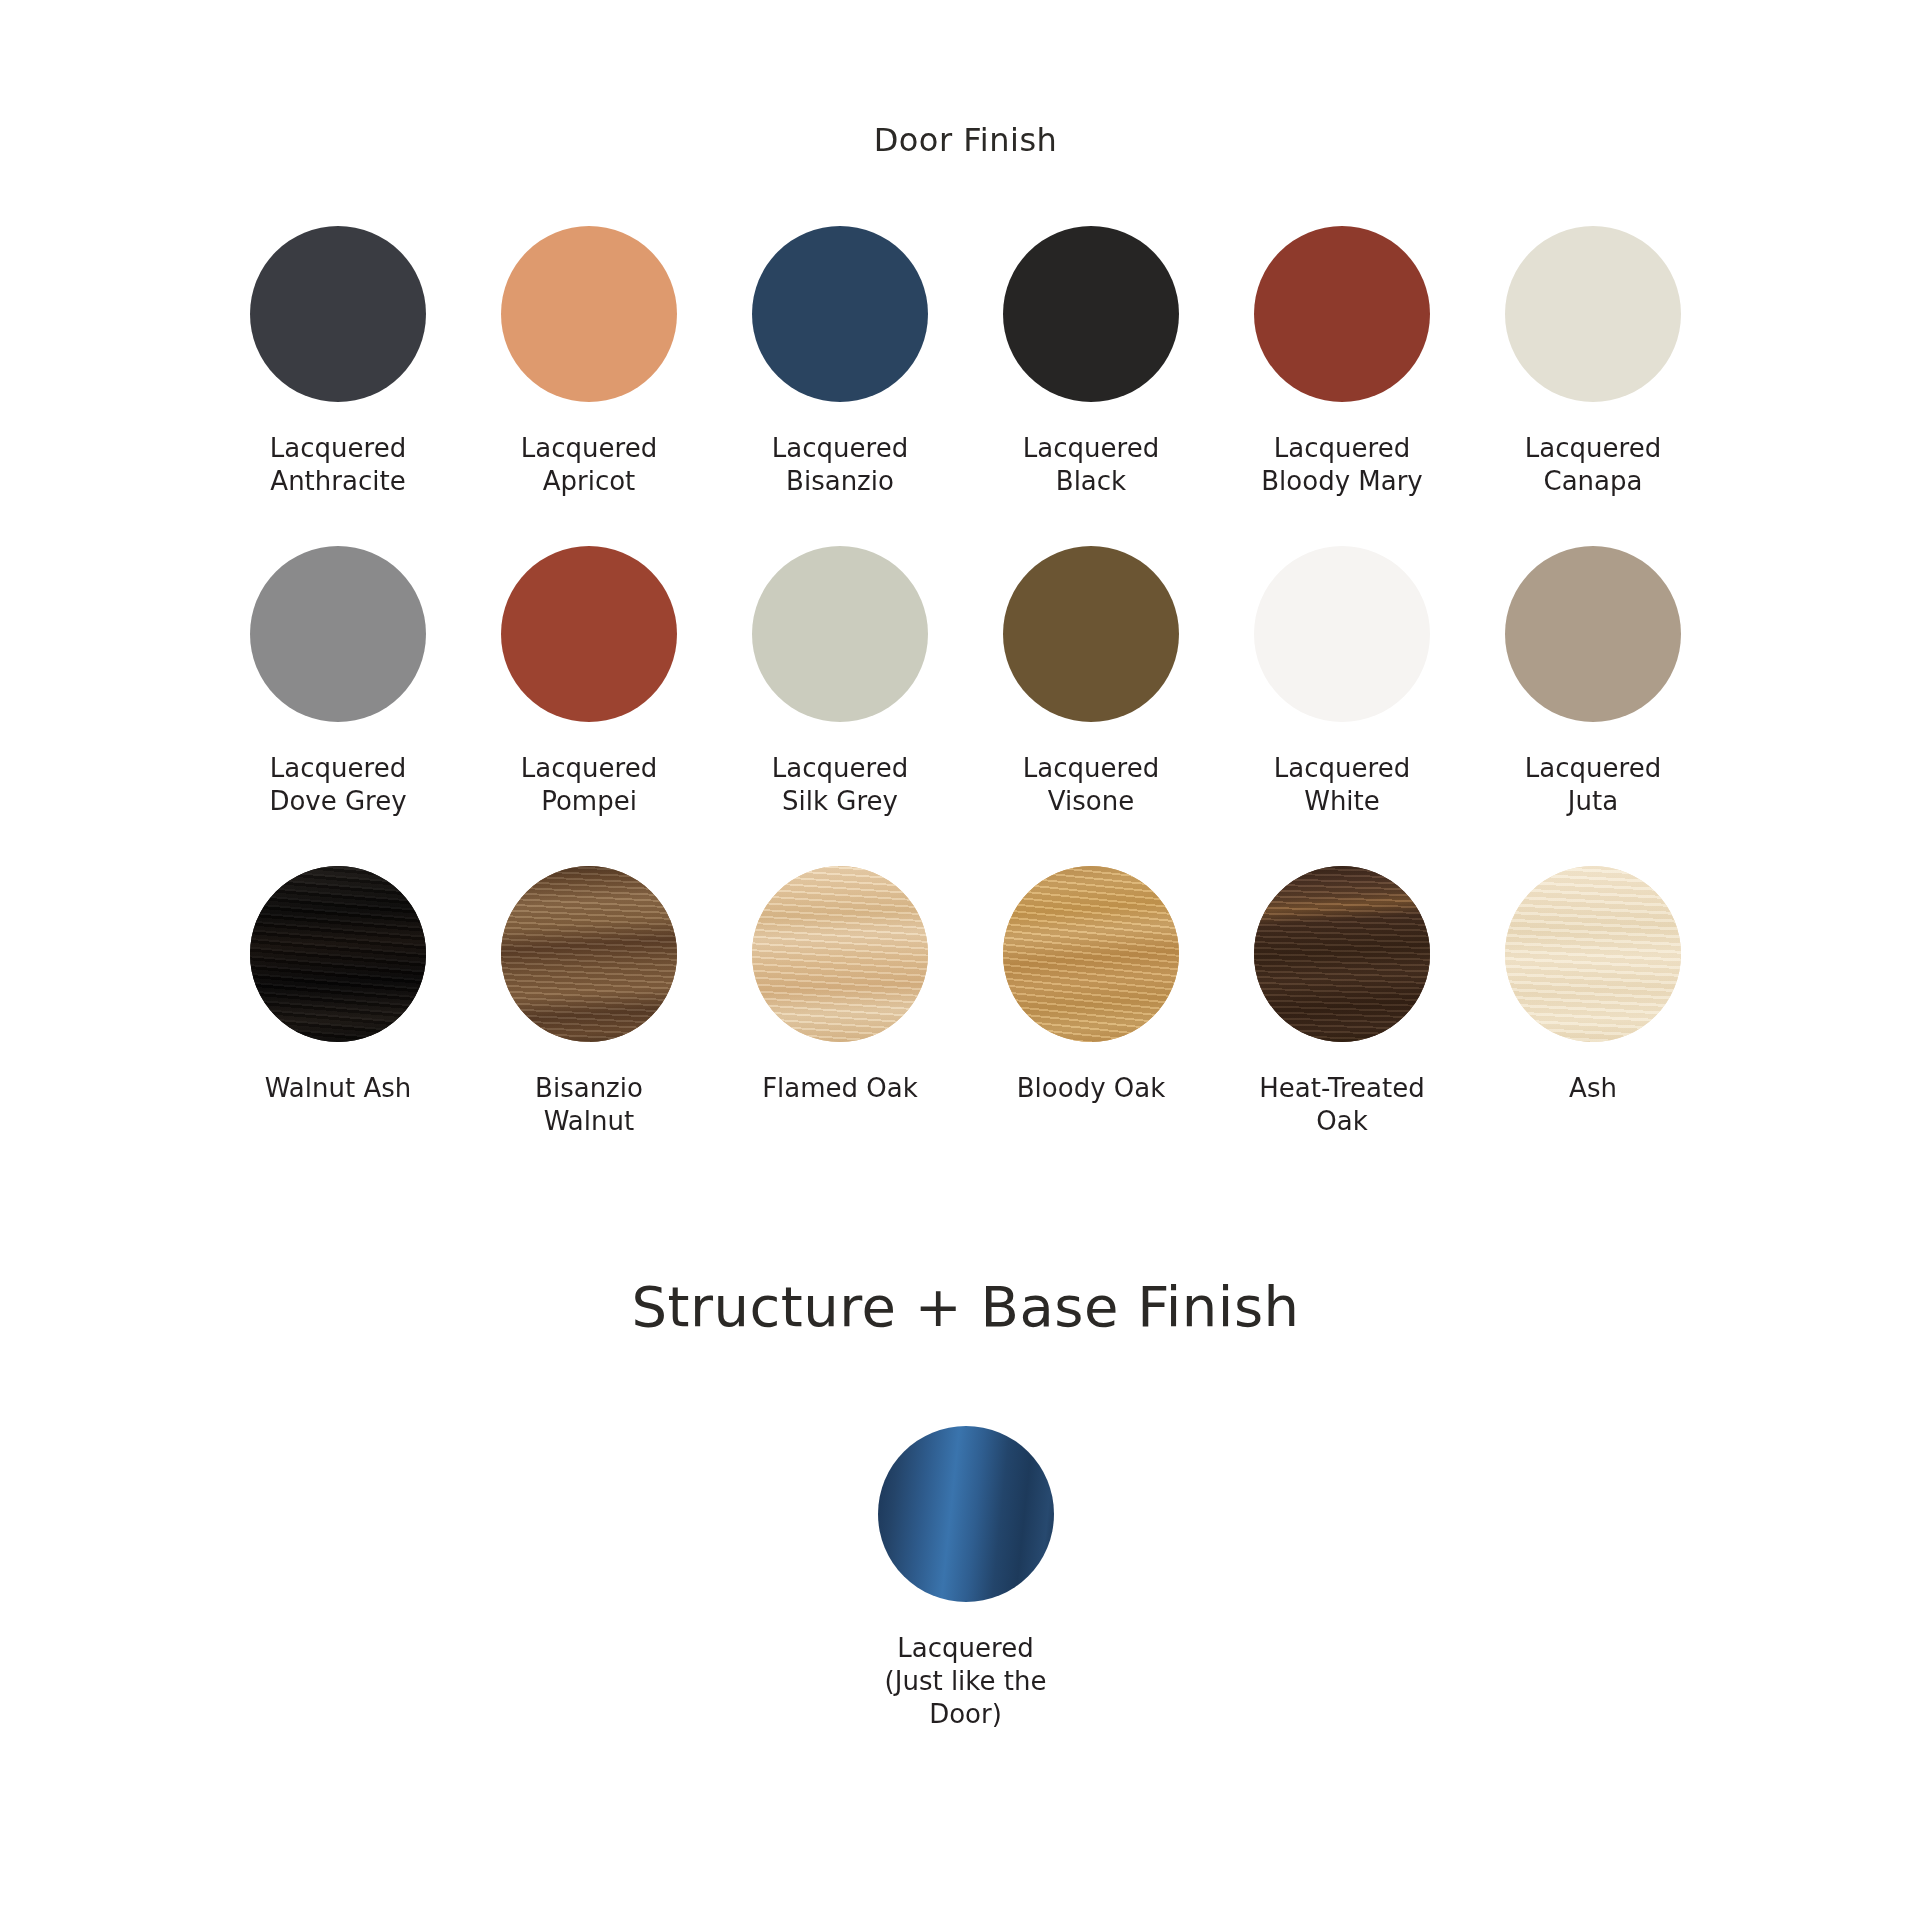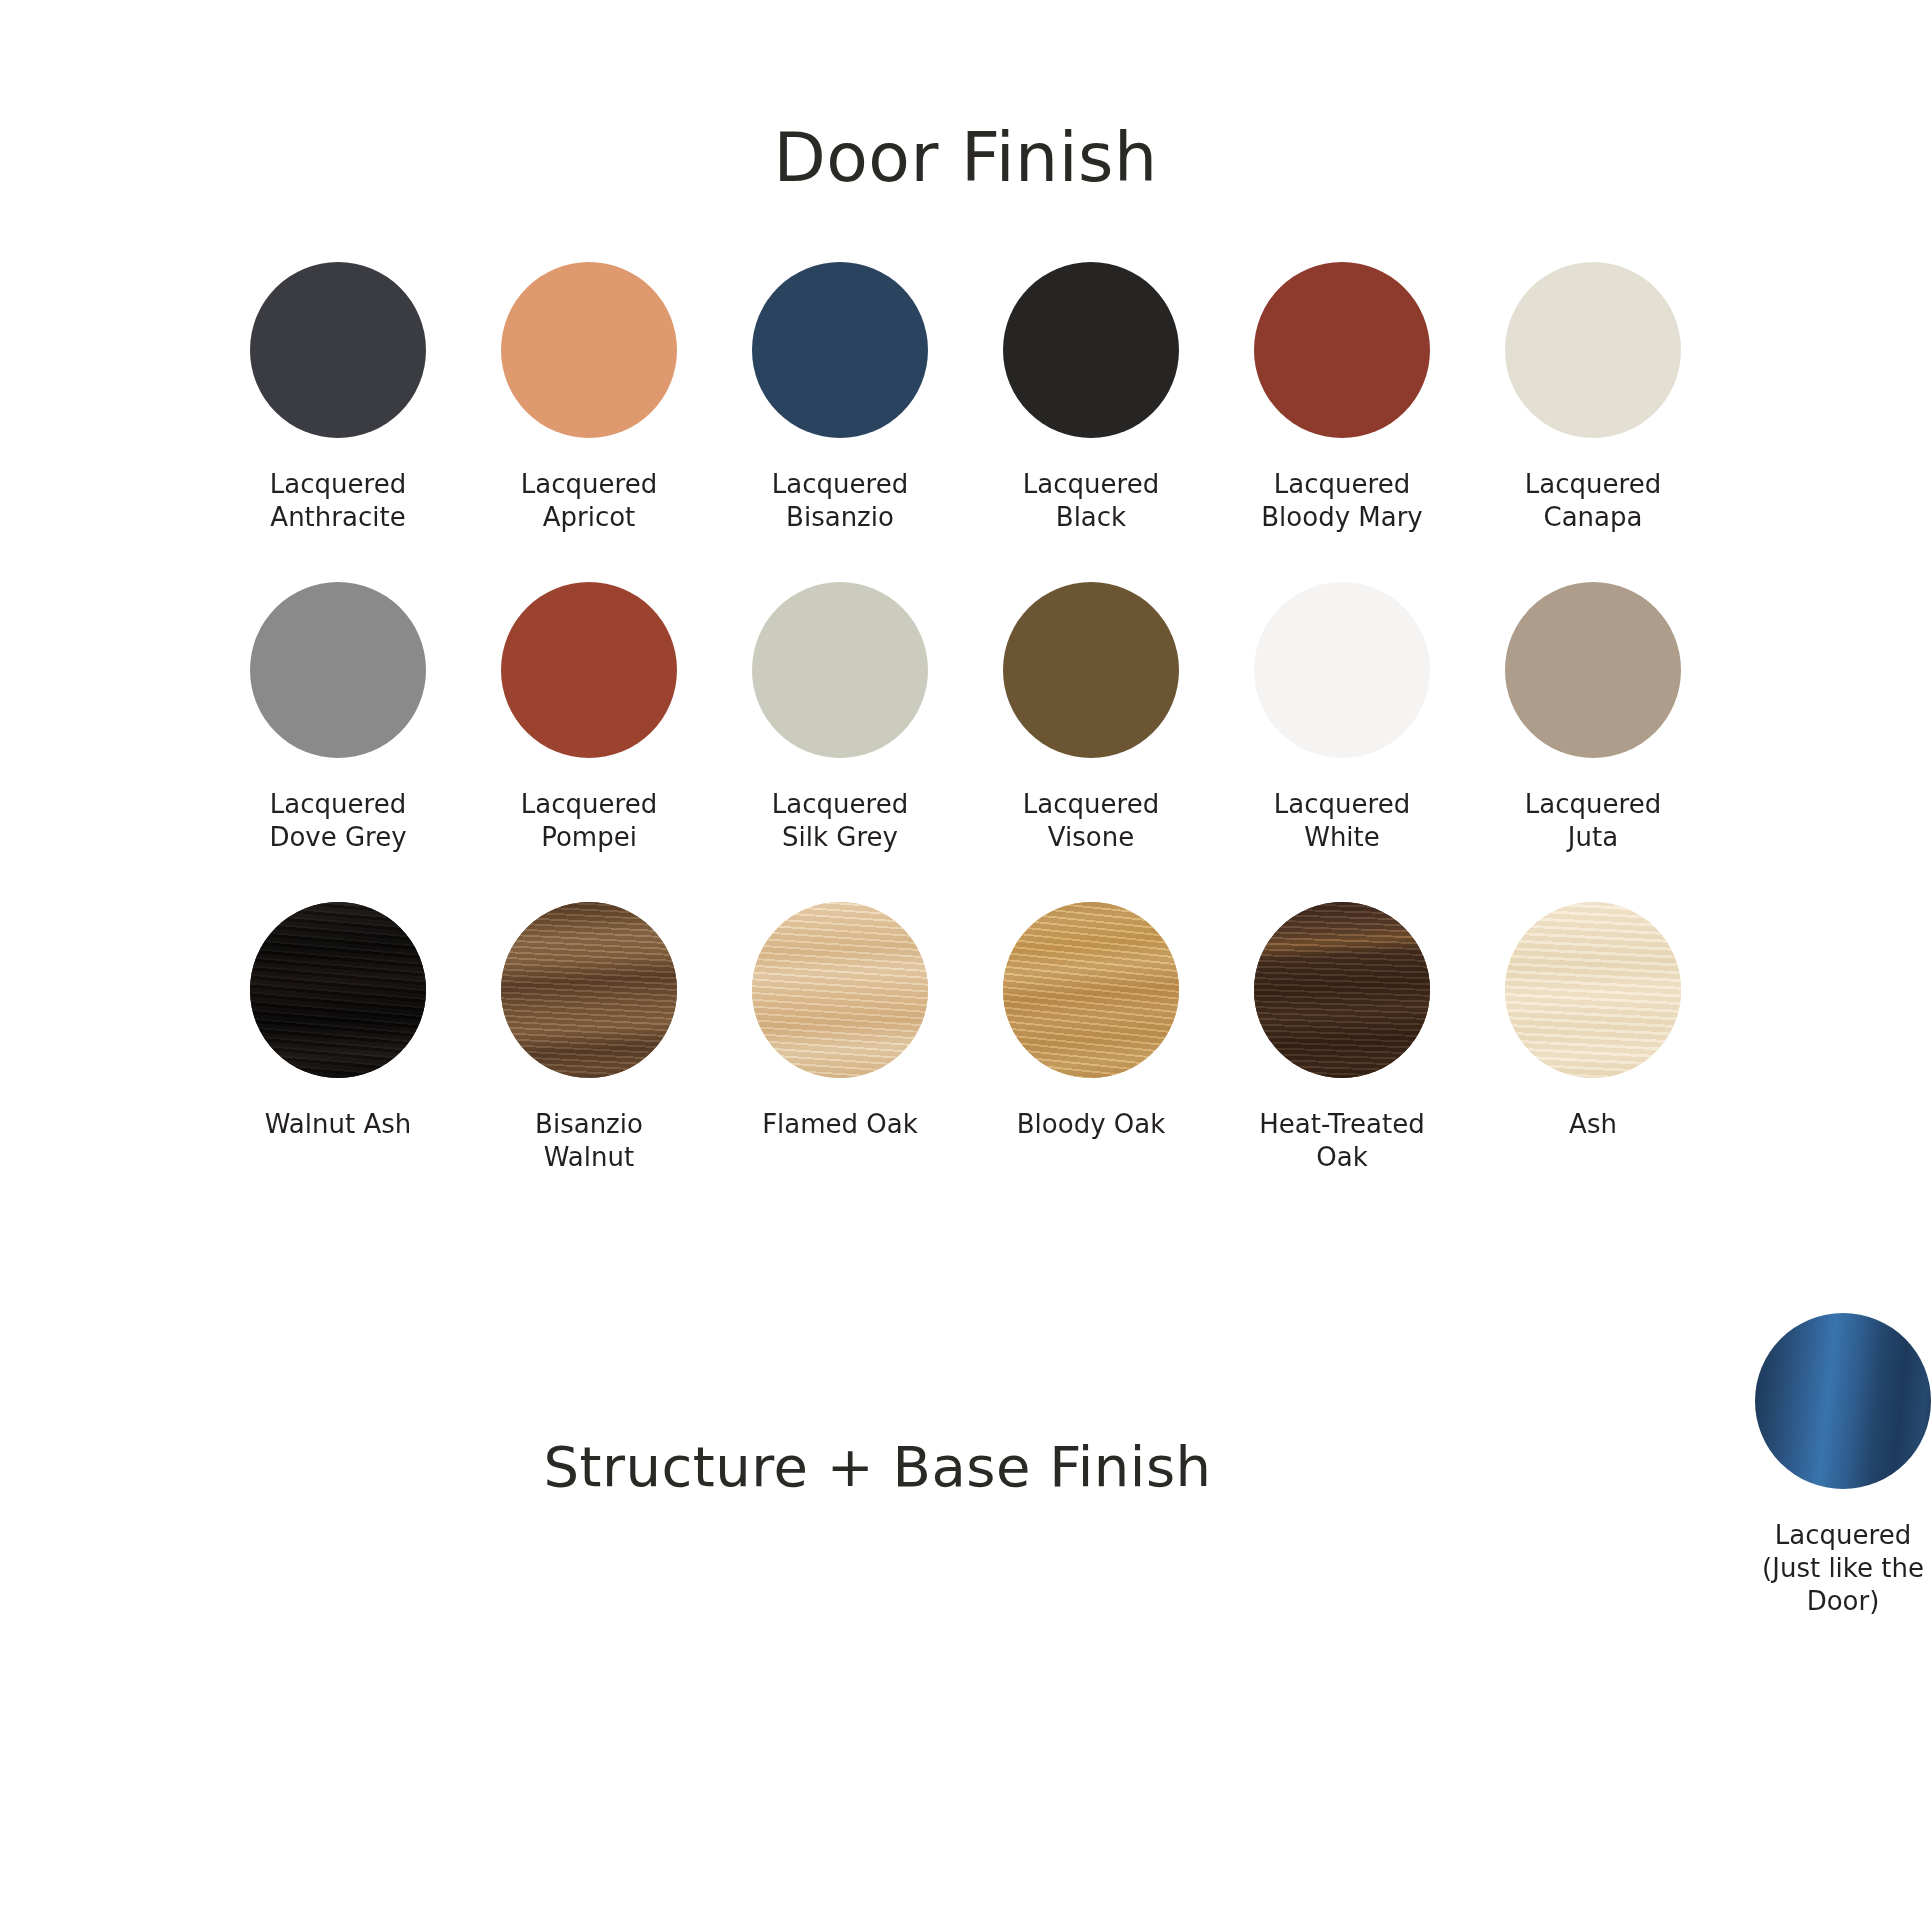--- a/index.html
+++ b/index.html
@@ -28,21 +28,21 @@
   
   .section-title {
     width: 100%;
     text-align: center;
     font-weight: 400;
     color: #2b2926;
     letter-spacing: 0.5px;
   }
 
   #door-finish-title {
-    font-size: 68px;
+    font-size: 32px;
     line-height: 1;
     margin-top: 124px;
   }
 
   #structure-finish-title {
     font-size: 56px;
     line-height: 1;
     margin-top: 93px;
   }
 
@@ -83,21 +83,21 @@
     text-align: center;
     color: #231f20;
     white-space: pre-line;
     max-width: 241px;
   }
 
   
   .structure-section {
     width: 100%;
     display: flex;
-    flex-direction: row;
+    flex-direction: column;
     align-items: center;
   }
 
   .structure-cell {
     display: flex;
     flex-direction: column;
     align-items: center;
     margin-top: 91px;
   }
 

